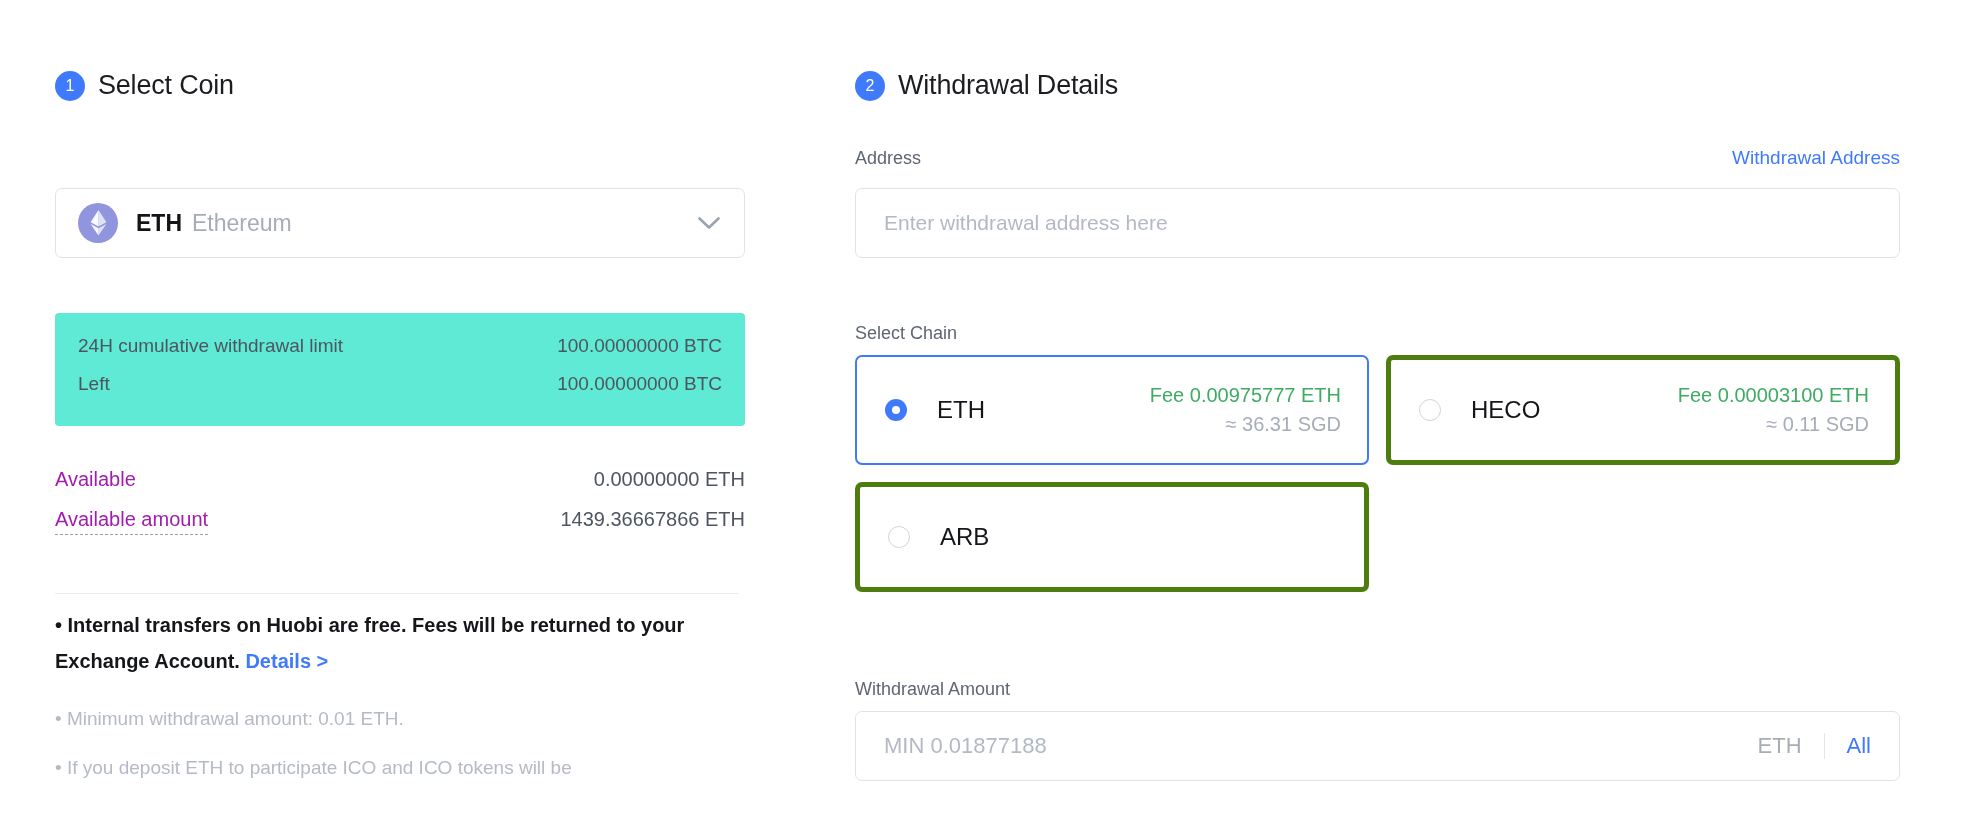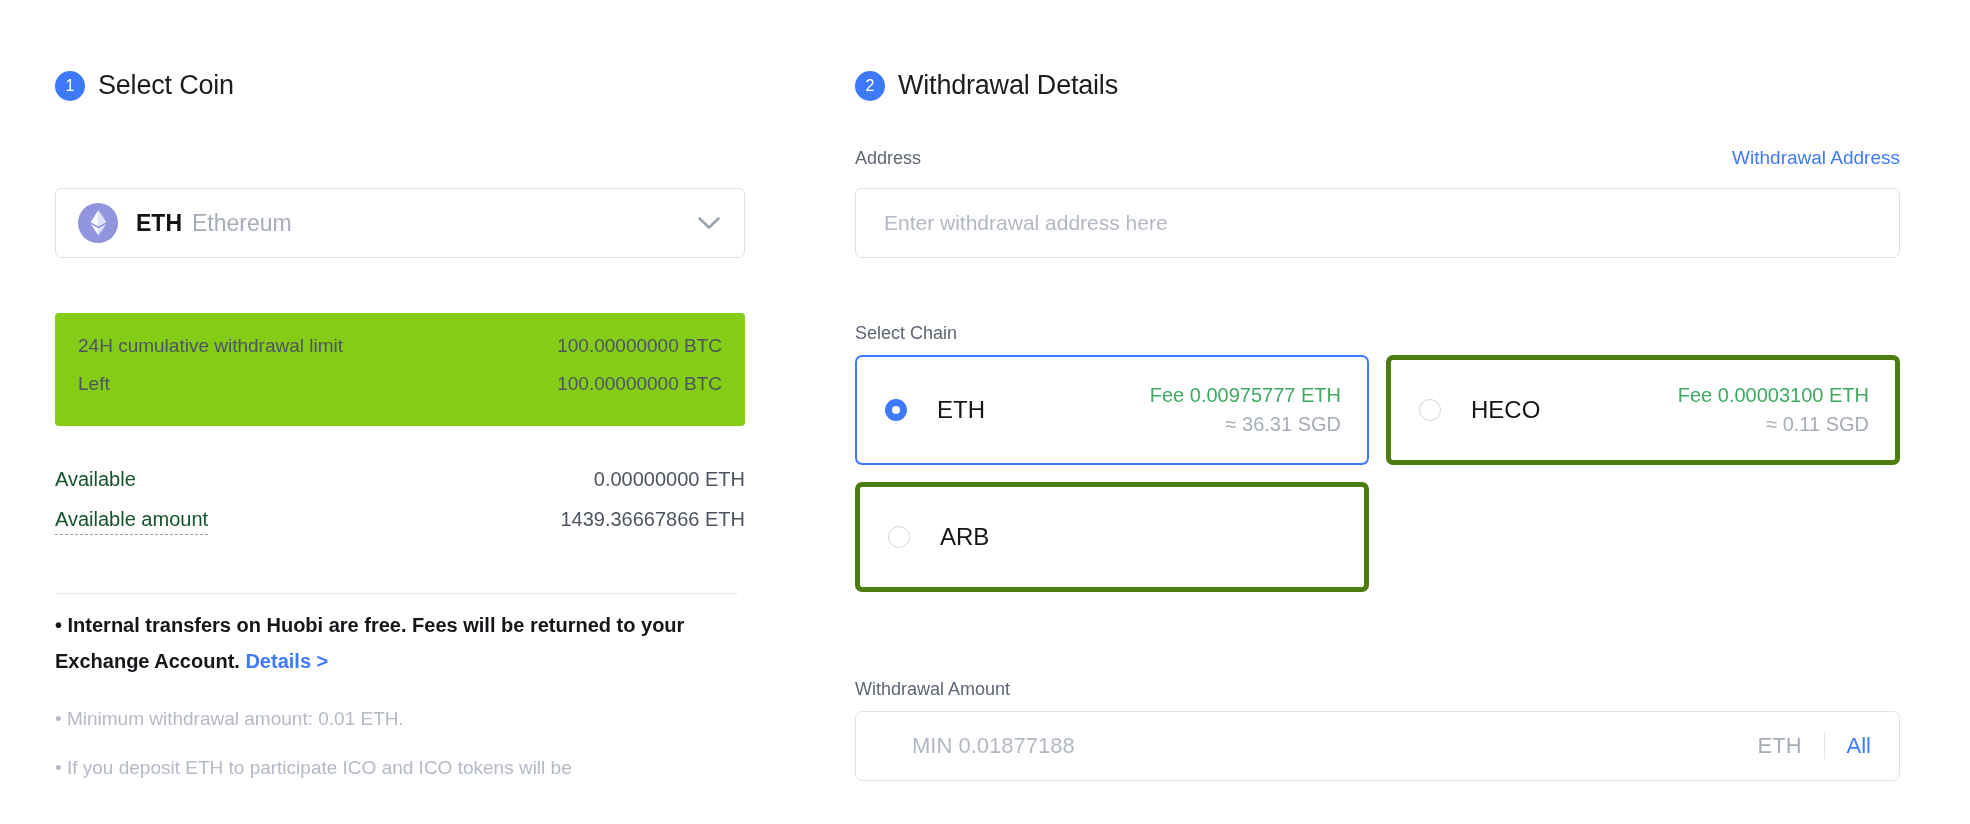--- a/index.html
+++ b/index.html
@@ -95,21 +95,21 @@
     margin-left: auto;
     display: flex;
     align-items: center;
   }
 
   
   .limits-panel {
     position: absolute;
     left: 0; top: 313px;
     width: 690px; height: 113px;
-    background: #84cc16;
+    background: #5eead4;
     border-radius: 4px;
     padding: 22px 23px 0 23px;
     text-align: right;
   }
   .kv-row {
     display: flex;
     justify-content: space-between;
     align-items: baseline;
     margin-bottom: 16px;
   }
@@ -121,21 +121,21 @@
     position: absolute;
     left: 0; top: 468px;
     width: 690px;
   }
   .bal-row {
     display: flex;
     justify-content: space-between;
     align-items: baseline;
     margin-bottom: 17px;
   }
-  .bal-key { font-size: 20px; color: #14532d; }
+  .bal-key { font-size: 20px; color: #a21caf; }
   .bal-key.dashed {
     border-bottom: 1px dashed #9aa2b0;
     padding-bottom: 3px;
     cursor: help;
   }
   .bal-val { font-size: 20px; color: #4e5562; }
 
   .divider {
     position: absolute;
     left: 0; top: 593px;
@@ -280,21 +280,20 @@
     padding: 0 28px;
   }
   .amt-input input {
     border: none;
     outline: none;
     flex: 1 1 auto;
     font-size: 22px;
     color: #2b2f36;
     font-family: "Liberation Sans", sans-serif;
     background: transparent;
-    margin-left: 28px;
   }
   .amt-input input::placeholder { color: #b3b9c4; }
   .amt-unit {
     font-size: 22px;
     color: #a7adb8;
     margin-right: 22px;
   }
   .amt-sep {
     width: 1px; height: 26px;
     background: #e2e6ec;

